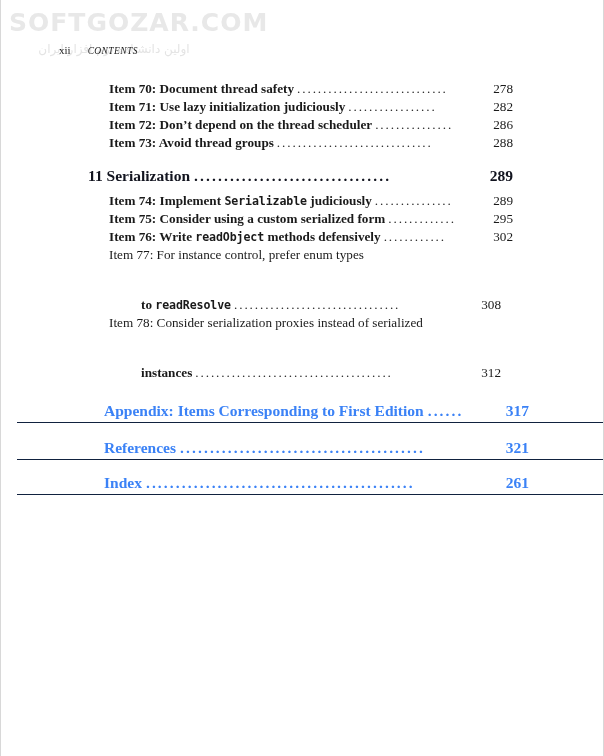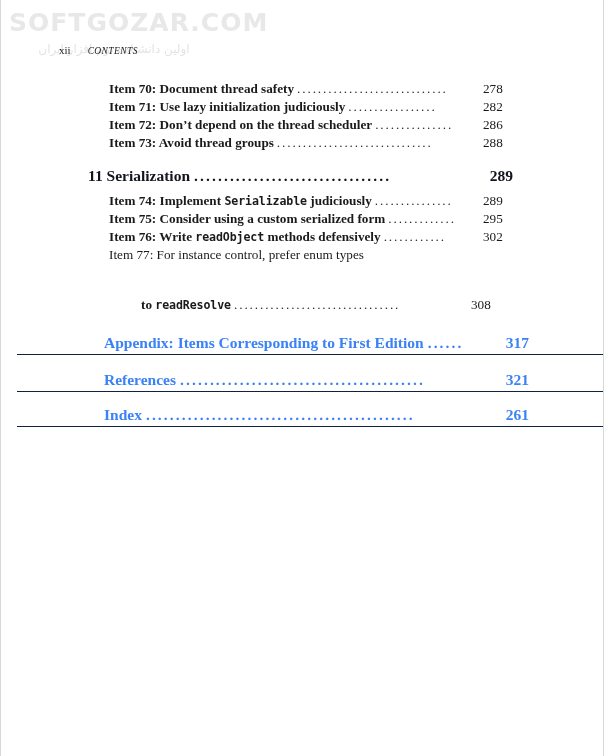--- a/index.html
+++ b/index.html
@@ -100,20 +100,21 @@
     overflow: hidden;
     white-space: nowrap;
     margin: 0 1px 0 3px;
     letter-spacing: 1.9px;
     color: #2a2a2a;
     font-size: 13.2px;
   }
   .entry .page-no {
     flex: 0 0 auto;
     width: 30px;
+    text-align: right;
     white-space: nowrap;
   }
   code, .mono {
     font-family: "DejaVu Sans Mono", "Liberation Mono", monospace;
     font-size: 11.6px;
     letter-spacing: -0.1px;
   }
 
   
   .entry.wrap {
@@ -261,20 +262,28 @@
 
     <div class="entry wrap">
       <span class="line1">Item 77: For instance control, prefer enum types</span>
       <span class="line2">
         <span class="label"><span>to </span><code class="mono">readResolve</code></span>
         <span class="leader">................................</span>
         <span class="page-no">308</span>
       </span>
     </div>
 
+    <div class="entry wrap">
+      <span class="line1">Item 78: Consider serialization proxies instead of serialized</span>
+      <span class="line2">
+        <span class="label">instances</span>
+        <span class="leader">......................................</span>
+        <span class="page-no">312</span>
+      </span>
+    </div>
 
     <div class="spacer-18"></div>
 
     <div class="backmatter-wrap">
       <div class="backmatter">
         <span class="label">Appendix: Items Corresponding to First Edition</span>
         <span class="leader">......</span>
         <span class="page-no">317</span>
       </div>
     </div>

